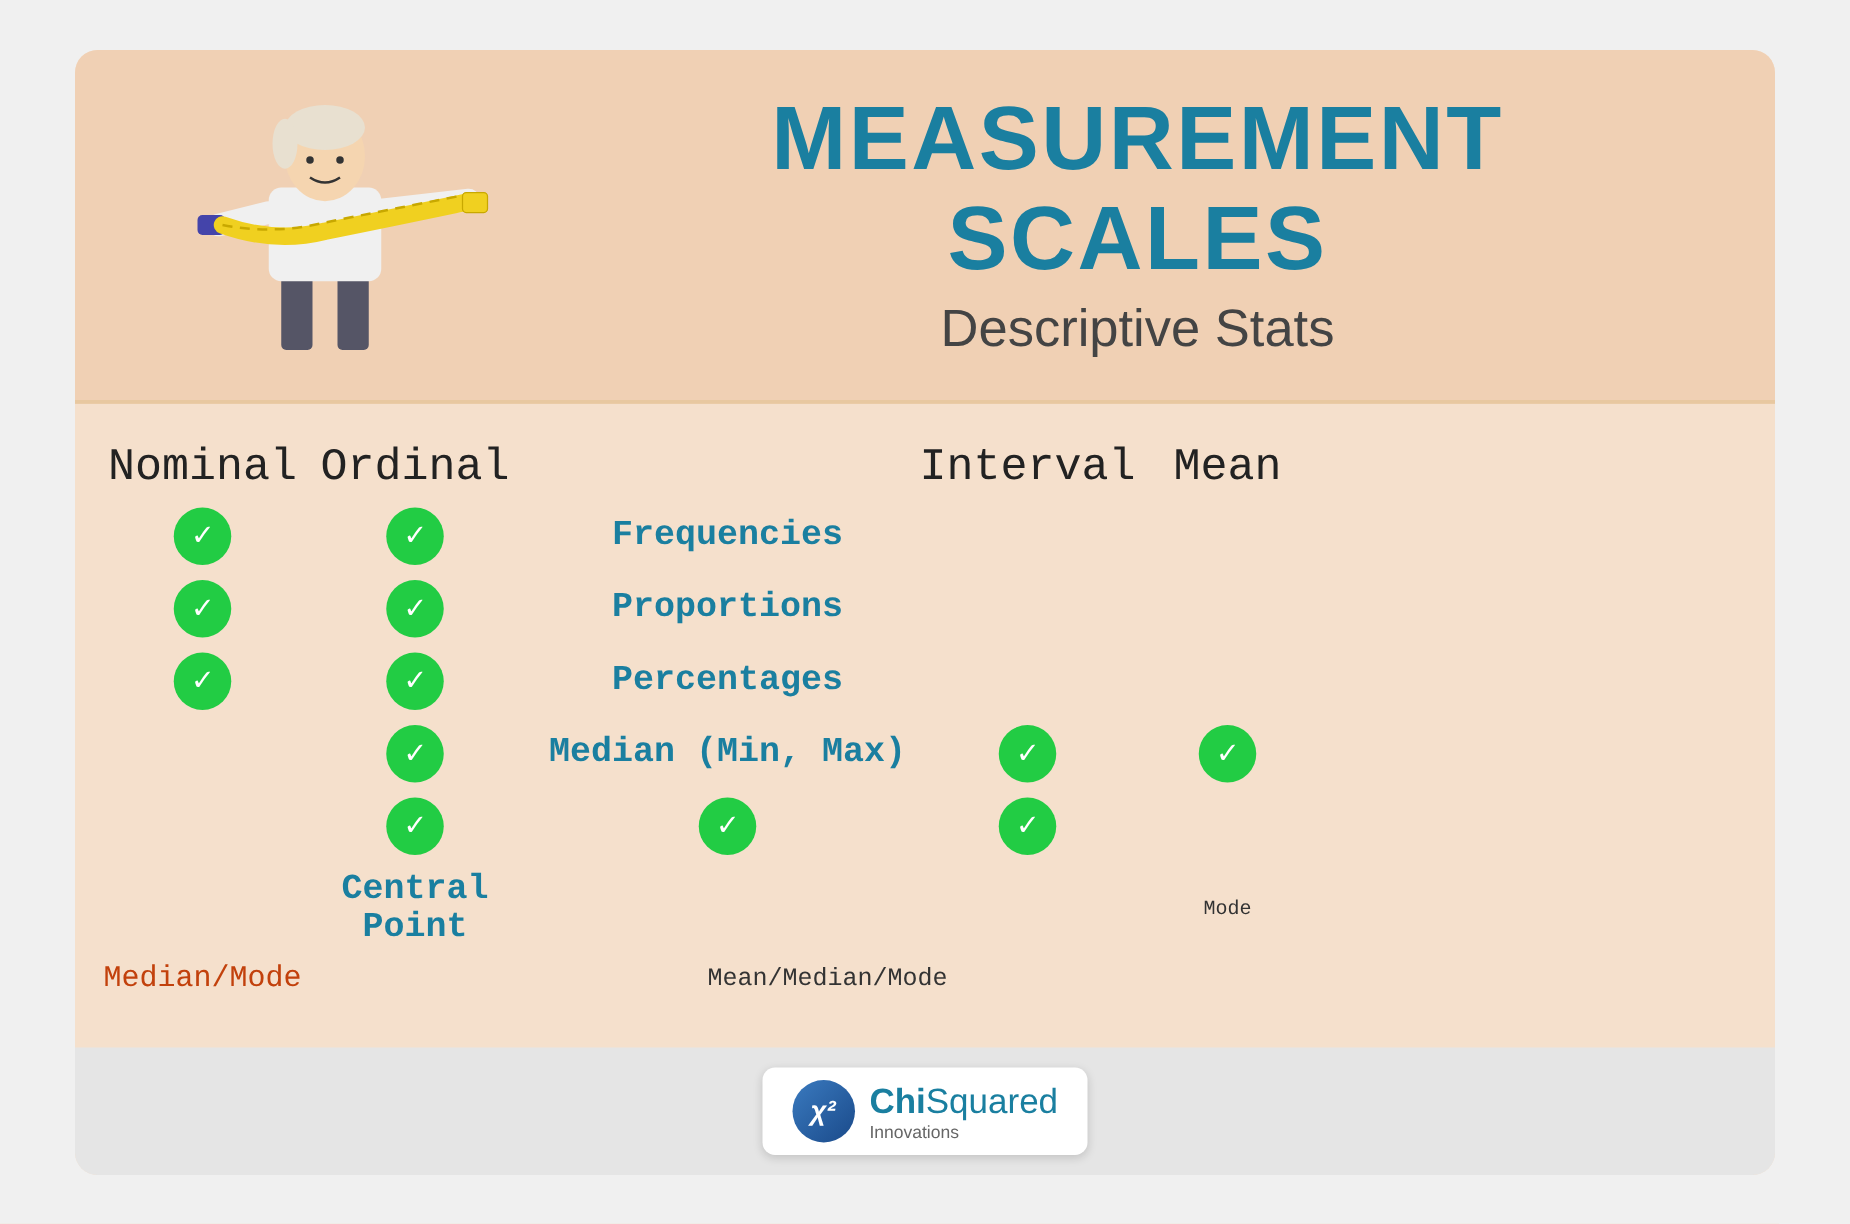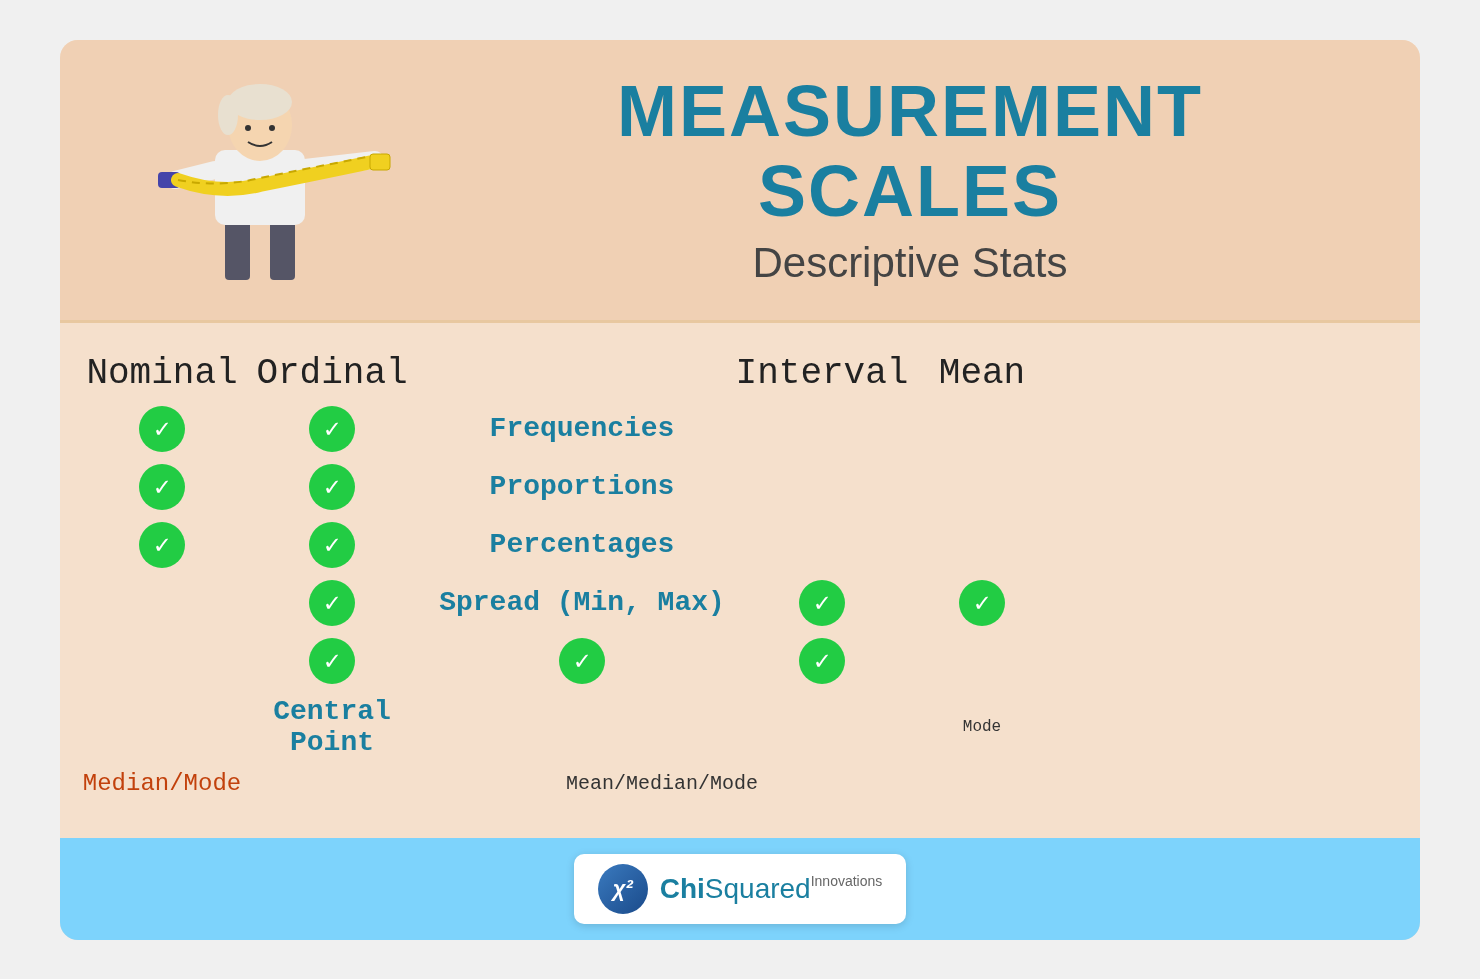--- a/index.html
+++ b/index.html
@@ -95,21 +95,21 @@
       font-weight: 700;
       color: #1a7fa0;
       text-align: center;
     }
     
     .footer {
       display: flex;
       align-items: center;
       justify-content: center;
       padding: 16px;
-      background: #7dd3fc;
+      background: #e5e5e5;
     }
     .logo-box {
       background: white;
       border-radius: 10px;
       padding: 10px 24px;
       display: flex;
       align-items: center;
       gap: 12px;
       box-shadow: 0 2px 8px rgba(0,0,0,0.15);
     }
@@ -121,21 +121,21 @@
       display: flex;
       align-items: center;
       justify-content: center;
       color: white;
       font-size: 22px;
       font-style: italic;
       font-weight: bold;
     }
     .logo-text {
       display: flex;
-      flex-direction: row;
+      flex-direction: column;
     }
     .logo-name {
       font-size: 28px;
       font-weight: 700;
       color: #333;
     }
     .logo-name span {
       color: #1a7fa0;
     }
     .logo-sub {
@@ -241,21 +241,21 @@
         <div class="check-icon">✓</div>
       </div>
       <div class="label-cell">Percentages</div>
       <div class="empty-cell"></div>
       <div class="empty-cell"></div>
 
       <div class="empty-cell"></div>
       <div class="check-cell">
         <div class="check-icon">✓</div>
       </div>
-      <div class="label-cell">Spread (Min, Max)</div>
+      <div class="label-cell">Median (Min, Max)</div>
       <div class="check-cell">
         <div class="check-icon">✓</div>
       </div>
       <div class="check-cell">
         <div class="check-icon">✓</div>
       </div>
 
       <div class="empty-cell"></div>
       <div class="check-cell">
         <div class="check-icon">✓</div>

